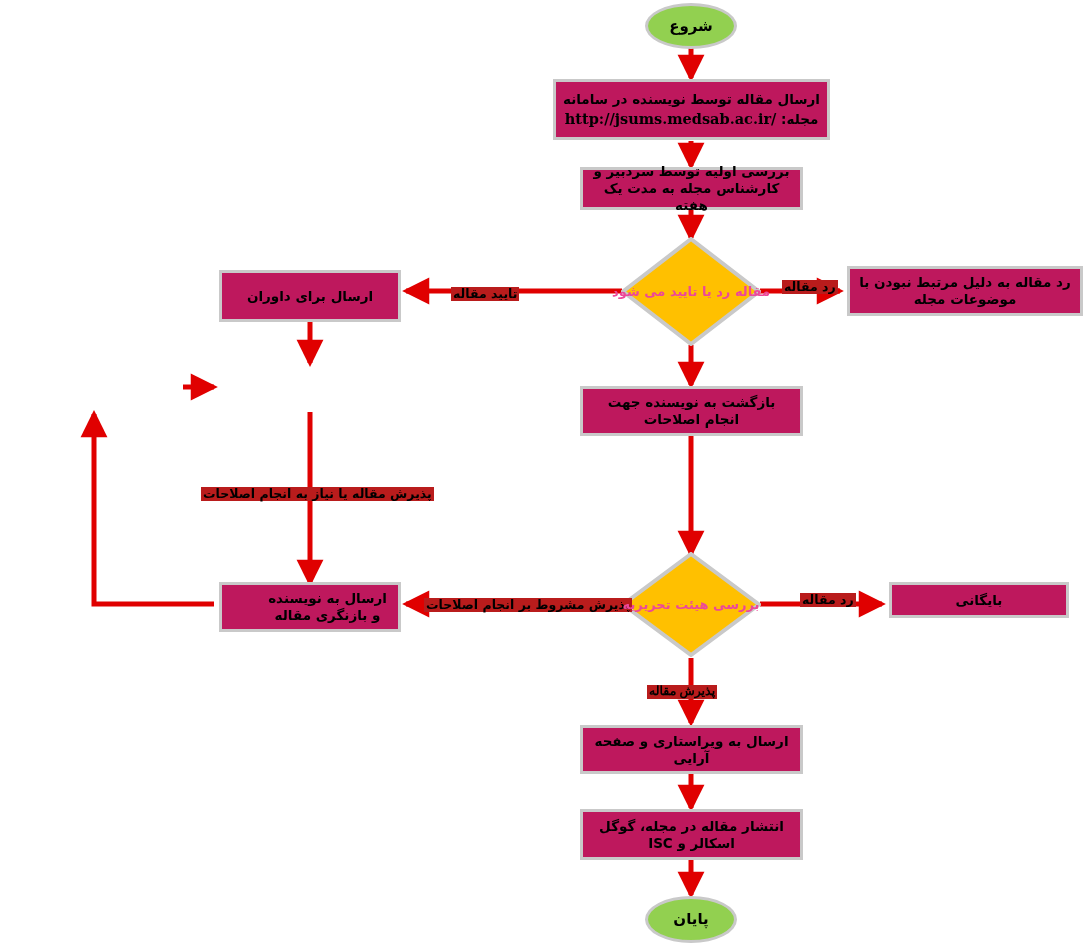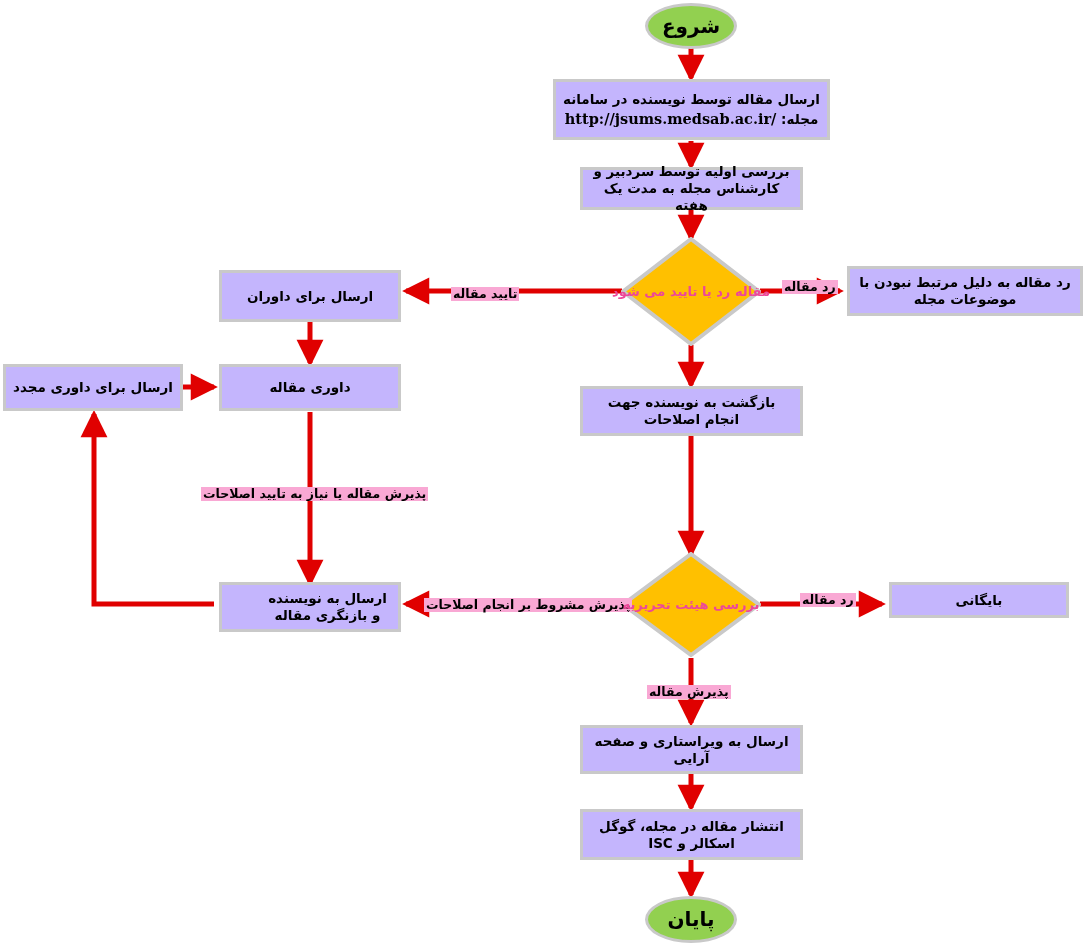--- a/index.html
+++ b/index.html
@@ -32,30 +32,30 @@
     display: flex;
     align-items: center;
     justify-content: center;
     text-align: center;
     color: #000000;
     font-weight: bold;
     line-height: 1.25;
     direction: rtl;
   }
   .proc {
-    background: #c4b5fd;
+    background: #be185d;
     border: 3px solid #c9c9c9;
     font-size: 13.5px;
     padding: 2px 6px;
   }
   .term {
     background: #92D050;
     border: 3px solid #c9c9c9;
     border-radius: 50%;
-    font-size: 20px;
+    font-size: 15px;
   }
   .dec-wrap {
     position: absolute;
     display: flex;
     align-items: center;
     justify-content: center;
   }
   .dec-shape {
     position: absolute;
     left: 0;
@@ -73,21 +73,21 @@
     direction: rtl;
     white-space: nowrap;
   }
   .edge-label {
     position: absolute;
     font-size: 12.5px;
     font-weight: bold;
     color: #000000;
     direction: rtl;
     white-space: nowrap;
-    background: #f9a8d4;
+    background: #b91c1c;
     padding: 0 2px;
     line-height: 1.1;
   }
   .url-line {
     font-family: "DejaVu Serif", "Liberation Serif", serif;
     font-weight: bold;
     font-size: 14.5px;
     direction: ltr;
     display: block;
     margin-top: 2px;
@@ -162,27 +162,21 @@
     <span class="stack">
       <span>رد مقاله به دلیل مرتبط نبودن با</span>
       <span>موضوعات مجله</span>
     </span>
   </div>
 
   <div class="node proc" style="left:219px; top:270px; width:182px; height:52px;">
     <span>ارسال برای داوران</span>
   </div>
 
-  <div class="node proc" style="left:219px; top:364px; width:182px; height:47px;">
-    <span>داوری مقاله</span>
-  </div>
-
-  <div class="node proc" style="left:3px; top:364px; width:180px; height:47px;">
-    <span>ارسال برای داوری مجدد</span>
-  </div>
+
 
   <div class="node proc" style="left:580px; top:386px; width:223px; height:50px;">
     <span class="stack">
       <span>بازگشت به نویسنده جهت انجام</span>
       <span>اصلاحات</span>
     </span>
   </div>
 
   <div class="node proc" style="left:219px; top:582px; width:182px; height:50px;padding-left:41px;">
     <span class="stack">
@@ -219,28 +213,28 @@
 
   <div class="edge-label" style="left:782px; top:280px;">
     <span>رد مقاله</span>
   </div>
 
   <div class="edge-label" style="left:451px; top:287px;">
     <span>تایید مقاله</span>
   </div>
 
   <div class="edge-label" style="left:201px; top:487px;">
-    <span>پذیرش مقاله یا نیاز به تایید اصلاحات</span>
+    <span>پذیرش مقاله یا نیاز به انجام اصلاحات</span>
   </div>
 
   <div class="edge-label" style="left:424px; top:598px;">
     <span>پذیرش مشروط بر انجام اصلاحات</span>
   </div>
 
   <div class="edge-label" style="left:800px; top:593px;">
     <span>رد مقاله</span>
   </div>
 
-  <div class="edge-label" style="left:647px; top:685px;">
+  <div class="edge-label" style="left:647px; top:685px;font-family:Liberation Serif, serif;">
     <span>پذیرش مقاله</span>
   </div>
 
 </div>
 
 </body></html>

